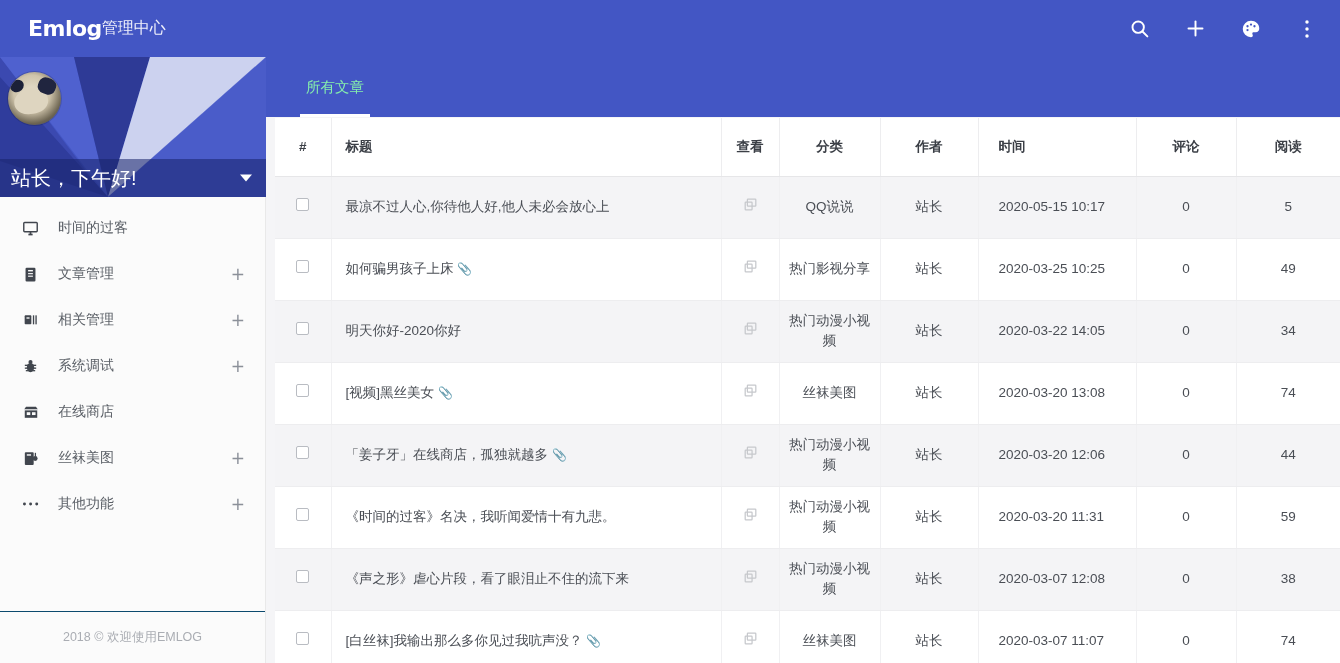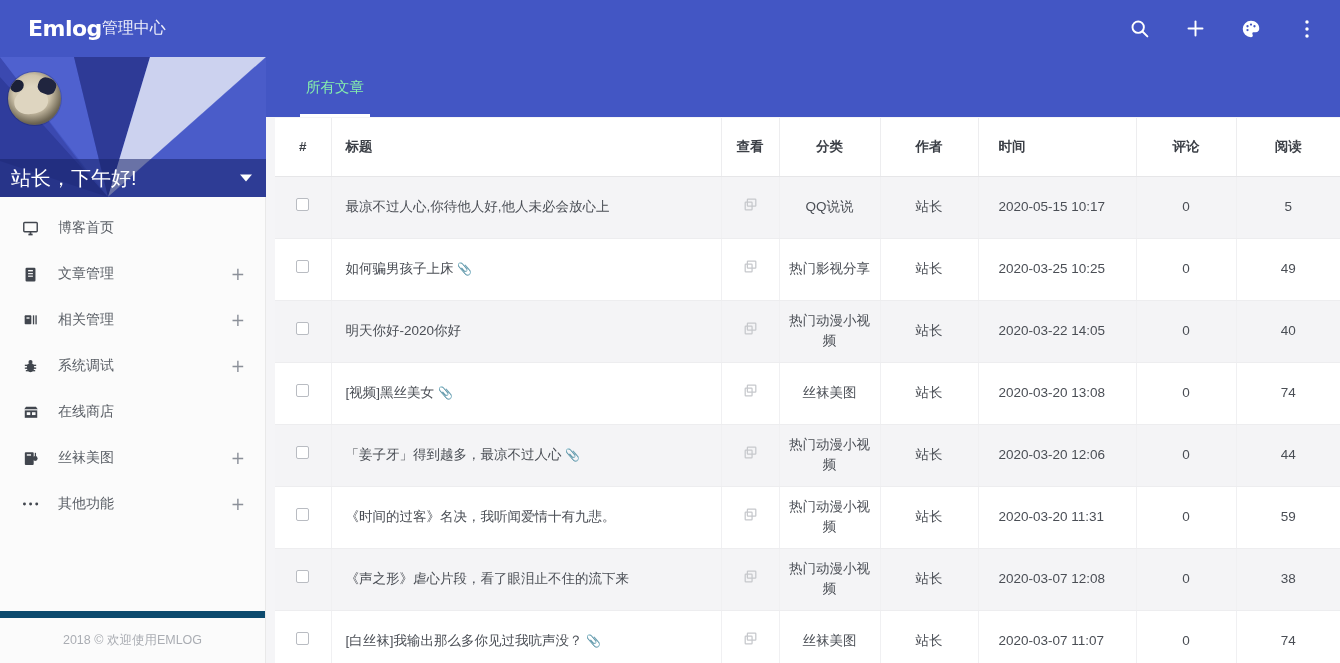--- a/index.html
+++ b/index.html
@@ -100,21 +100,21 @@
   }
   .menu-label { font-size: 14px; color: #5a5f66; margin-left: 10px; }
   .menu-plus {
     position: absolute; right: 20px; top: 50%; transform: translateY(-50%);
     color: #8b9099; font-size: 17px; line-height: 1; cursor: pointer;
     font-family: "DejaVu Sans", sans-serif;
   }
 
   #side-footer {
     position: absolute; left: 0; bottom: 0; width: 265px; height: 52px;
-    border-top: 7px solid #0c4a6e;
+    border-top: 1px solid #0c4a6e;
     display: flex; align-items: center; justify-content: center;
     font-size: 12.5px; color: #aaadb3;
   }
 
   
   #main {
     position: absolute; left: 266px; top: 57px;
     width: 1074px; height: 606px;
     background: #f5f5f7;
   }
@@ -242,21 +242,21 @@
   <div id="side-menu">
 
     <div class="menu-item">
       <span class="menu-ico">
         <svg width="17" height="17" viewBox="0 0 24 24" fill="none" stroke="#41464e" stroke-width="2">
           <rect x="2.5" y="3.5" width="19" height="13" rx="1.2"></rect>
             <line x1="9" y1="20.5" x2="15" y2="20.5" stroke-width="2.4"></line>
             <line x1="12" y1="16.5" x2="12" y2="20.5" stroke-width="2.4"></line>
         </svg>
       </span>
-      <span class="menu-label">博客首页</span>
+      <span class="menu-label">时间的过客</span>
     </div>
 
     <div class="menu-item">
       <span class="menu-ico">
         <svg width="17" height="17" viewBox="0 0 24 24" fill="#41464e">
           <rect x="5" y="2.5" width="14" height="19.5" rx="1.6"></rect>
           <rect x="8.6" y="5.6" width="6.8" height="2" fill="#fbfbfb"></rect>
           <rect x="8.6" y="10" width="6.8" height="1.6" fill="#fbfbfb"></rect>
           <rect x="8.6" y="13.6" width="6.8" height="1.6" fill="#fbfbfb"></rect>
         </svg>
@@ -406,40 +406,40 @@
             <td><span class="view-ico">
                 <svg width="15" height="15" viewBox="0 0 24 24" fill="none" stroke="#c6c8cc" stroke-width="2">
                   <rect x="7" y="3.5" width="13.5" height="11" rx="1"></rect>
                   <rect x="3.5" y="8" width="11" height="12.5" rx="1"></rect>
                 </svg>
               </span></td>
             <td><span class="cat-cell">热门动漫小视频</span></td>
             <td><span>站长</span></td>
             <td class="col-time"><span>2020-03-22 14:05</span></td>
             <td><span>0</span></td>
-            <td><span>40</span></td>
+            <td><span>34</span></td>
           </tr>
           <tr>
             <td><span class="cbx"></span></td>
             <td class="col-title"><span>[视频]黑丝美女</span><span class="attach">📎</span></td>
             <td><span class="view-ico">
                 <svg width="15" height="15" viewBox="0 0 24 24" fill="none" stroke="#c6c8cc" stroke-width="2">
                   <rect x="7" y="3.5" width="13.5" height="11" rx="1"></rect>
                   <rect x="3.5" y="8" width="11" height="12.5" rx="1"></rect>
                 </svg>
               </span></td>
             <td><span class="cat-cell">丝袜美图</span></td>
             <td><span>站长</span></td>
             <td class="col-time"><span>2020-03-20 13:08</span></td>
             <td><span>0</span></td>
             <td><span>74</span></td>
           </tr>
           <tr class="alt">
             <td><span class="cbx"></span></td>
-            <td class="col-title"><span>「姜子牙」得到越多，最凉不过人心</span><span class="attach">📎</span></td>
+            <td class="col-title"><span>「姜子牙」在线商店，孤独就越多</span><span class="attach">📎</span></td>
             <td><span class="view-ico">
                 <svg width="15" height="15" viewBox="0 0 24 24" fill="none" stroke="#c6c8cc" stroke-width="2">
                   <rect x="7" y="3.5" width="13.5" height="11" rx="1"></rect>
                   <rect x="3.5" y="8" width="11" height="12.5" rx="1"></rect>
                 </svg>
               </span></td>
             <td><span class="cat-cell">热门动漫小视频</span></td>
             <td><span>站长</span></td>
             <td class="col-time"><span>2020-03-20 12:06</span></td>
             <td><span>0</span></td>

